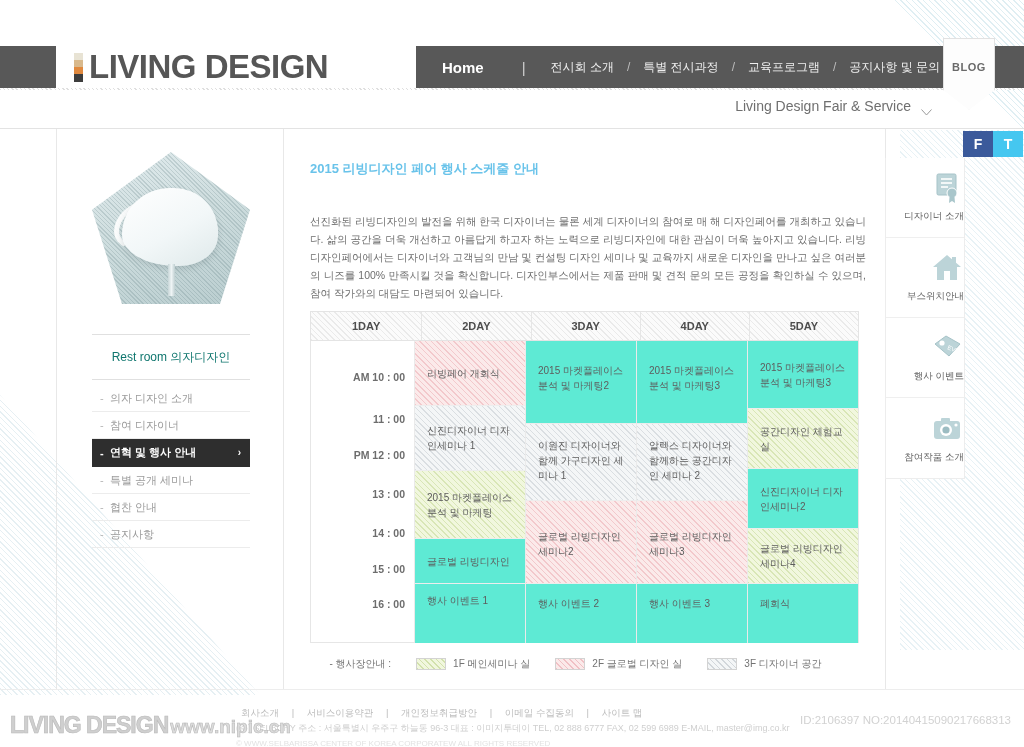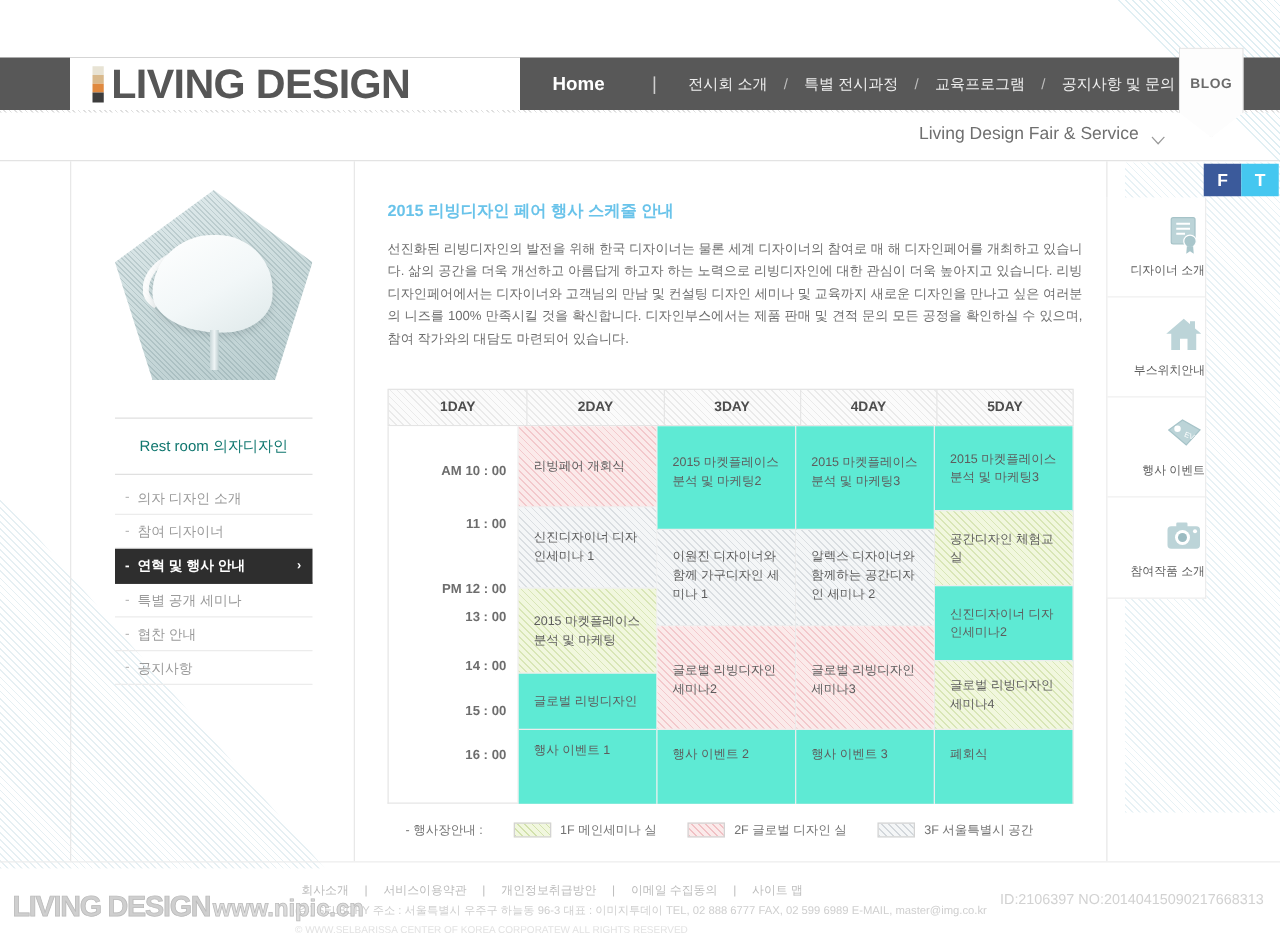--- a/index.html
+++ b/index.html
@@ -207,21 +207,21 @@
   
   .main {
     position: absolute; top: 160px; left: 310px; width: 556px;
   }
   .main h1 {
     font-size: 23px; font-weight: bold; color: #2f2f2f;
     letter-spacing: -0.3px; margin-bottom: 8px;
   }
   .main h2 {
     font-size: 13px; font-weight: bold; color: #69c3ea;
-    margin-bottom: 12px;
+    margin-bottom: 34px;
   }
   .main p.desc {
     font-size: 10.5px; line-height: 18px; color: #6e6e6e;
     text-align: justify;
   }
 
   
   .sched-outer {
     position: absolute; top: 311px; left: 310px;
     width: 549px;
@@ -490,21 +490,21 @@
       <div class="th">3DAY</div>
       <div class="th">4DAY</div>
       <div class="th">5DAY</div>
     </div>
 
     <div class="sched-body">
 
       <div class="col-time">
         <div class="time-label" style="top:30px">AM 10 : 00</div>
         <div class="time-label" style="top:72px">11 : 00</div>
-        <div class="time-label" style="top:124px">PM 12 : 00</div>
+        <div class="time-label" style="top:108px">PM 12 : 00</div>
         <div class="time-label" style="top:147px">13 : 00</div>
         <div class="time-label" style="top:186px">14 : 00</div>
         <div class="time-label" style="top:222px">15 : 00</div>
         <div class="time-label" style="top:257px">16 : 00</div>
       </div>
 
       <div class="day-col">
         <div class="ev pink center-v" style="top:0px;height:65px">리빙페어 개회식</div>
         <div class="ev grey center-v" style="top:65px;height:65px">신진디자이너 디자인세미나 1</div>
         <div class="ev green center-v" style="top:130px;height:68px">2015 마켓플레이스 분석 및 마케팅</div>
@@ -537,21 +537,21 @@
     </div>
   </div>
 
   <div class="legend">
     <span class="lbl">- 행사장안내 :</span>
     <span class="swatch sw-green"></span>
     <span class="lbl">1F 메인세미나 실</span>
     <span class="swatch sw-pink"></span>
     <span class="lbl">2F 글로벌 디자인 실</span>
     <span class="swatch sw-grey"></span>
-    <span class="lbl">3F 서울특별시 공간</span>
+    <span class="lbl">3F 디자이너 공간</span>
   </div>
 
   <div class="social">
     <a class="fb" href="#">F</a>
     <a class="tw" href="#">T</a>
   </div>
 
   <div class="quick">
     <div class="qitem">
       <span class="qicon">

